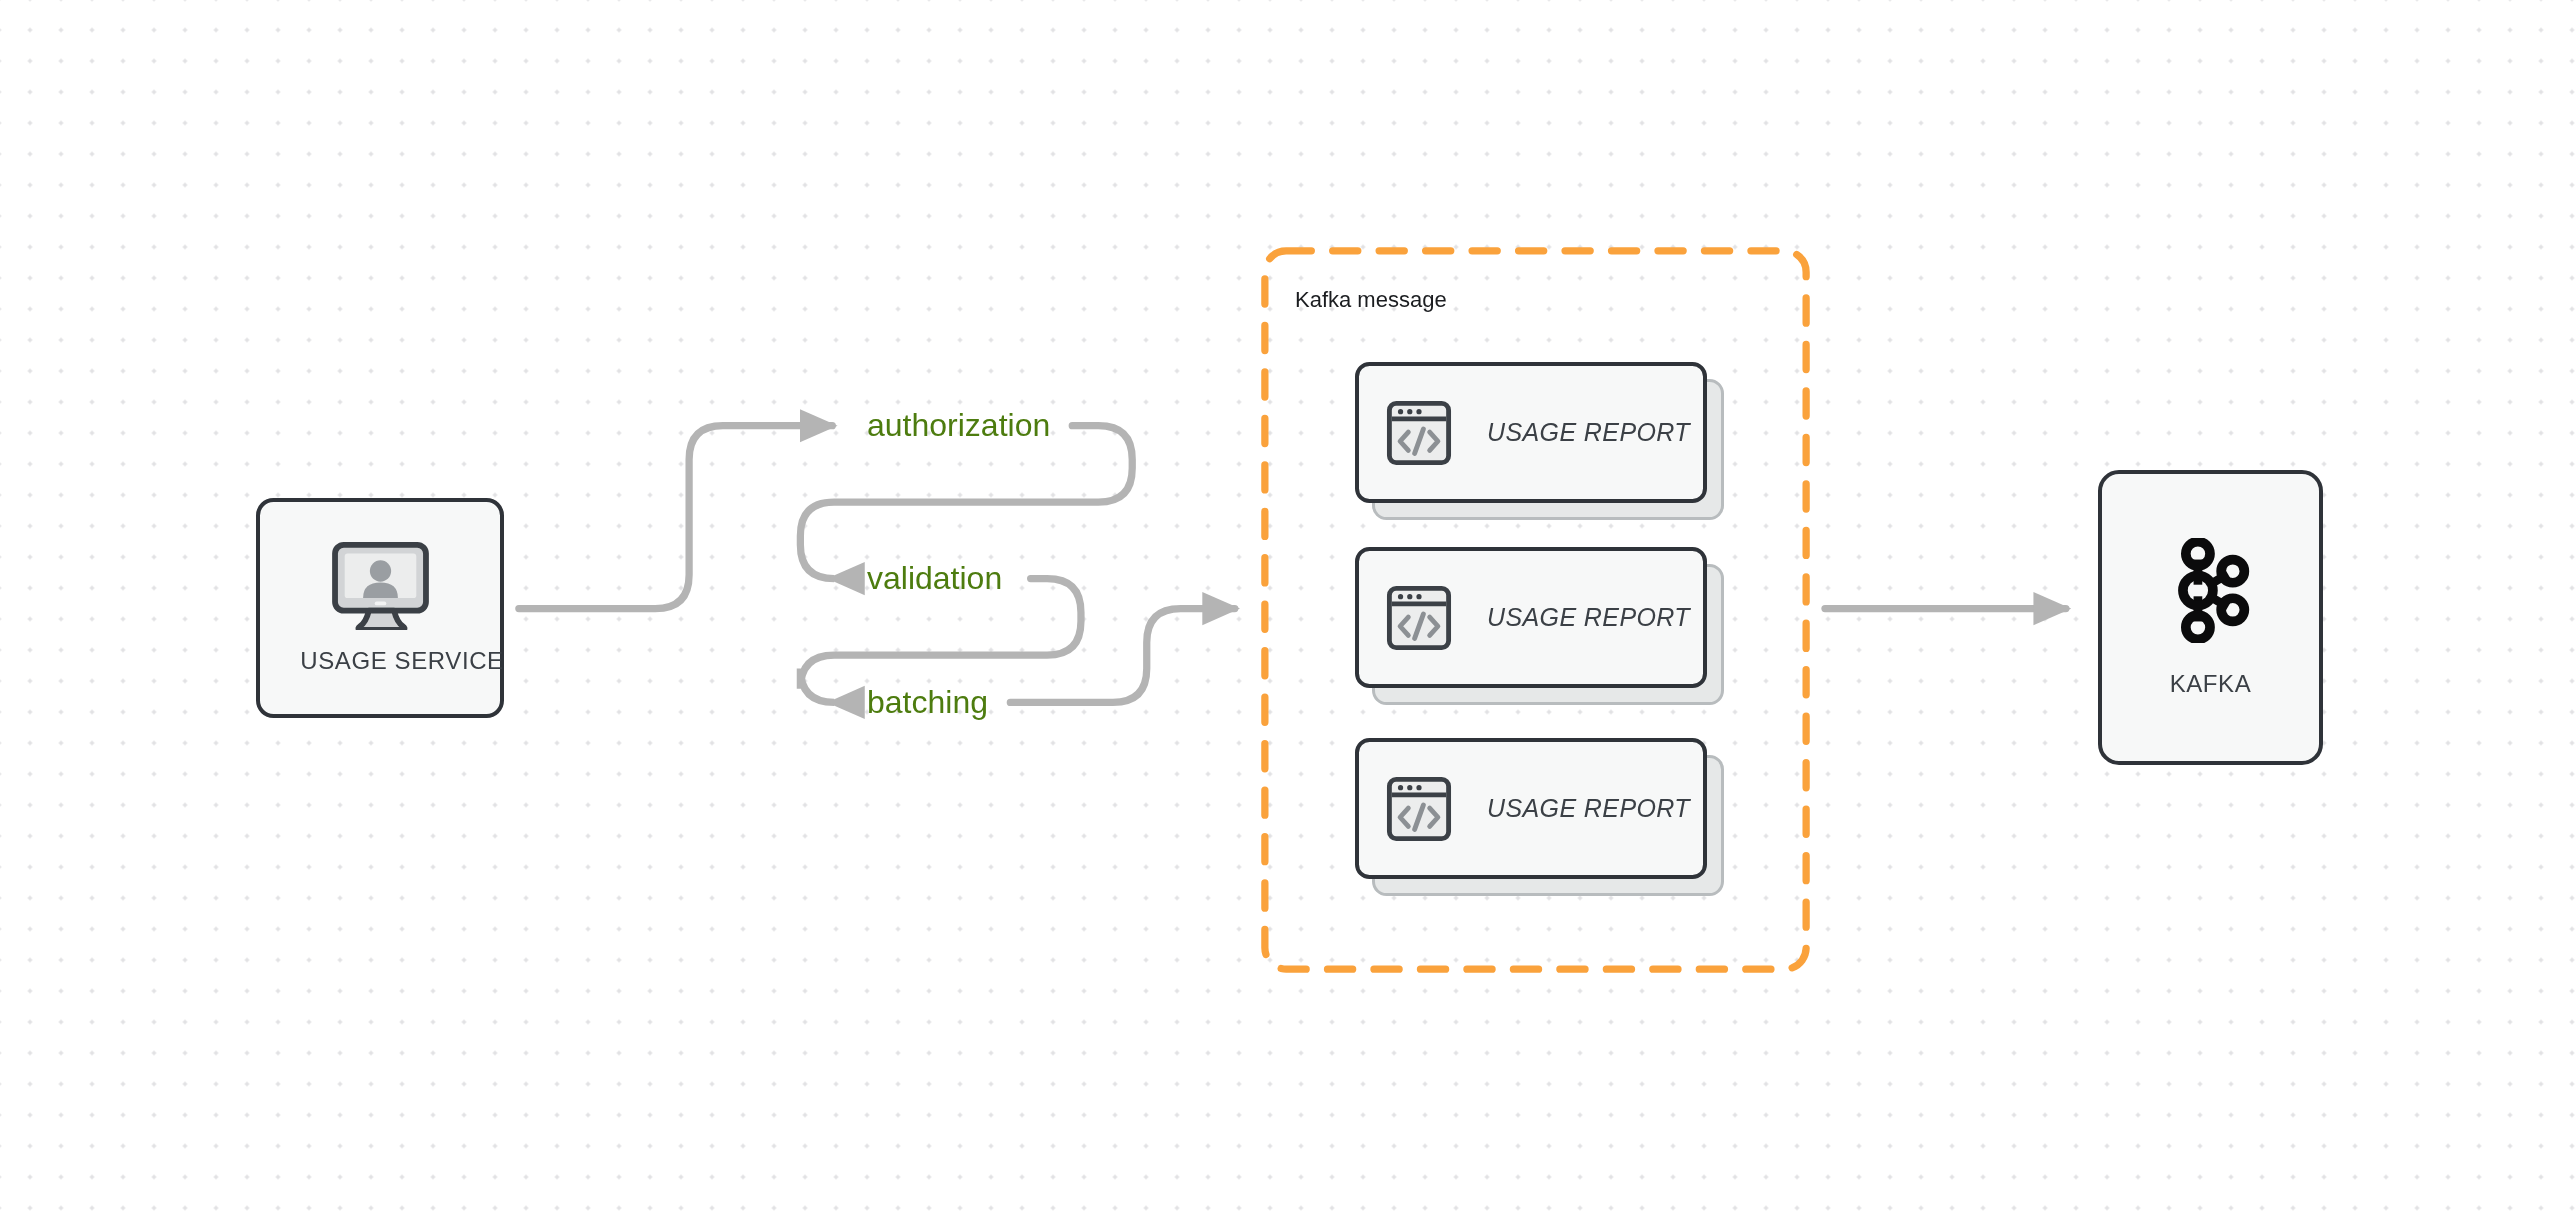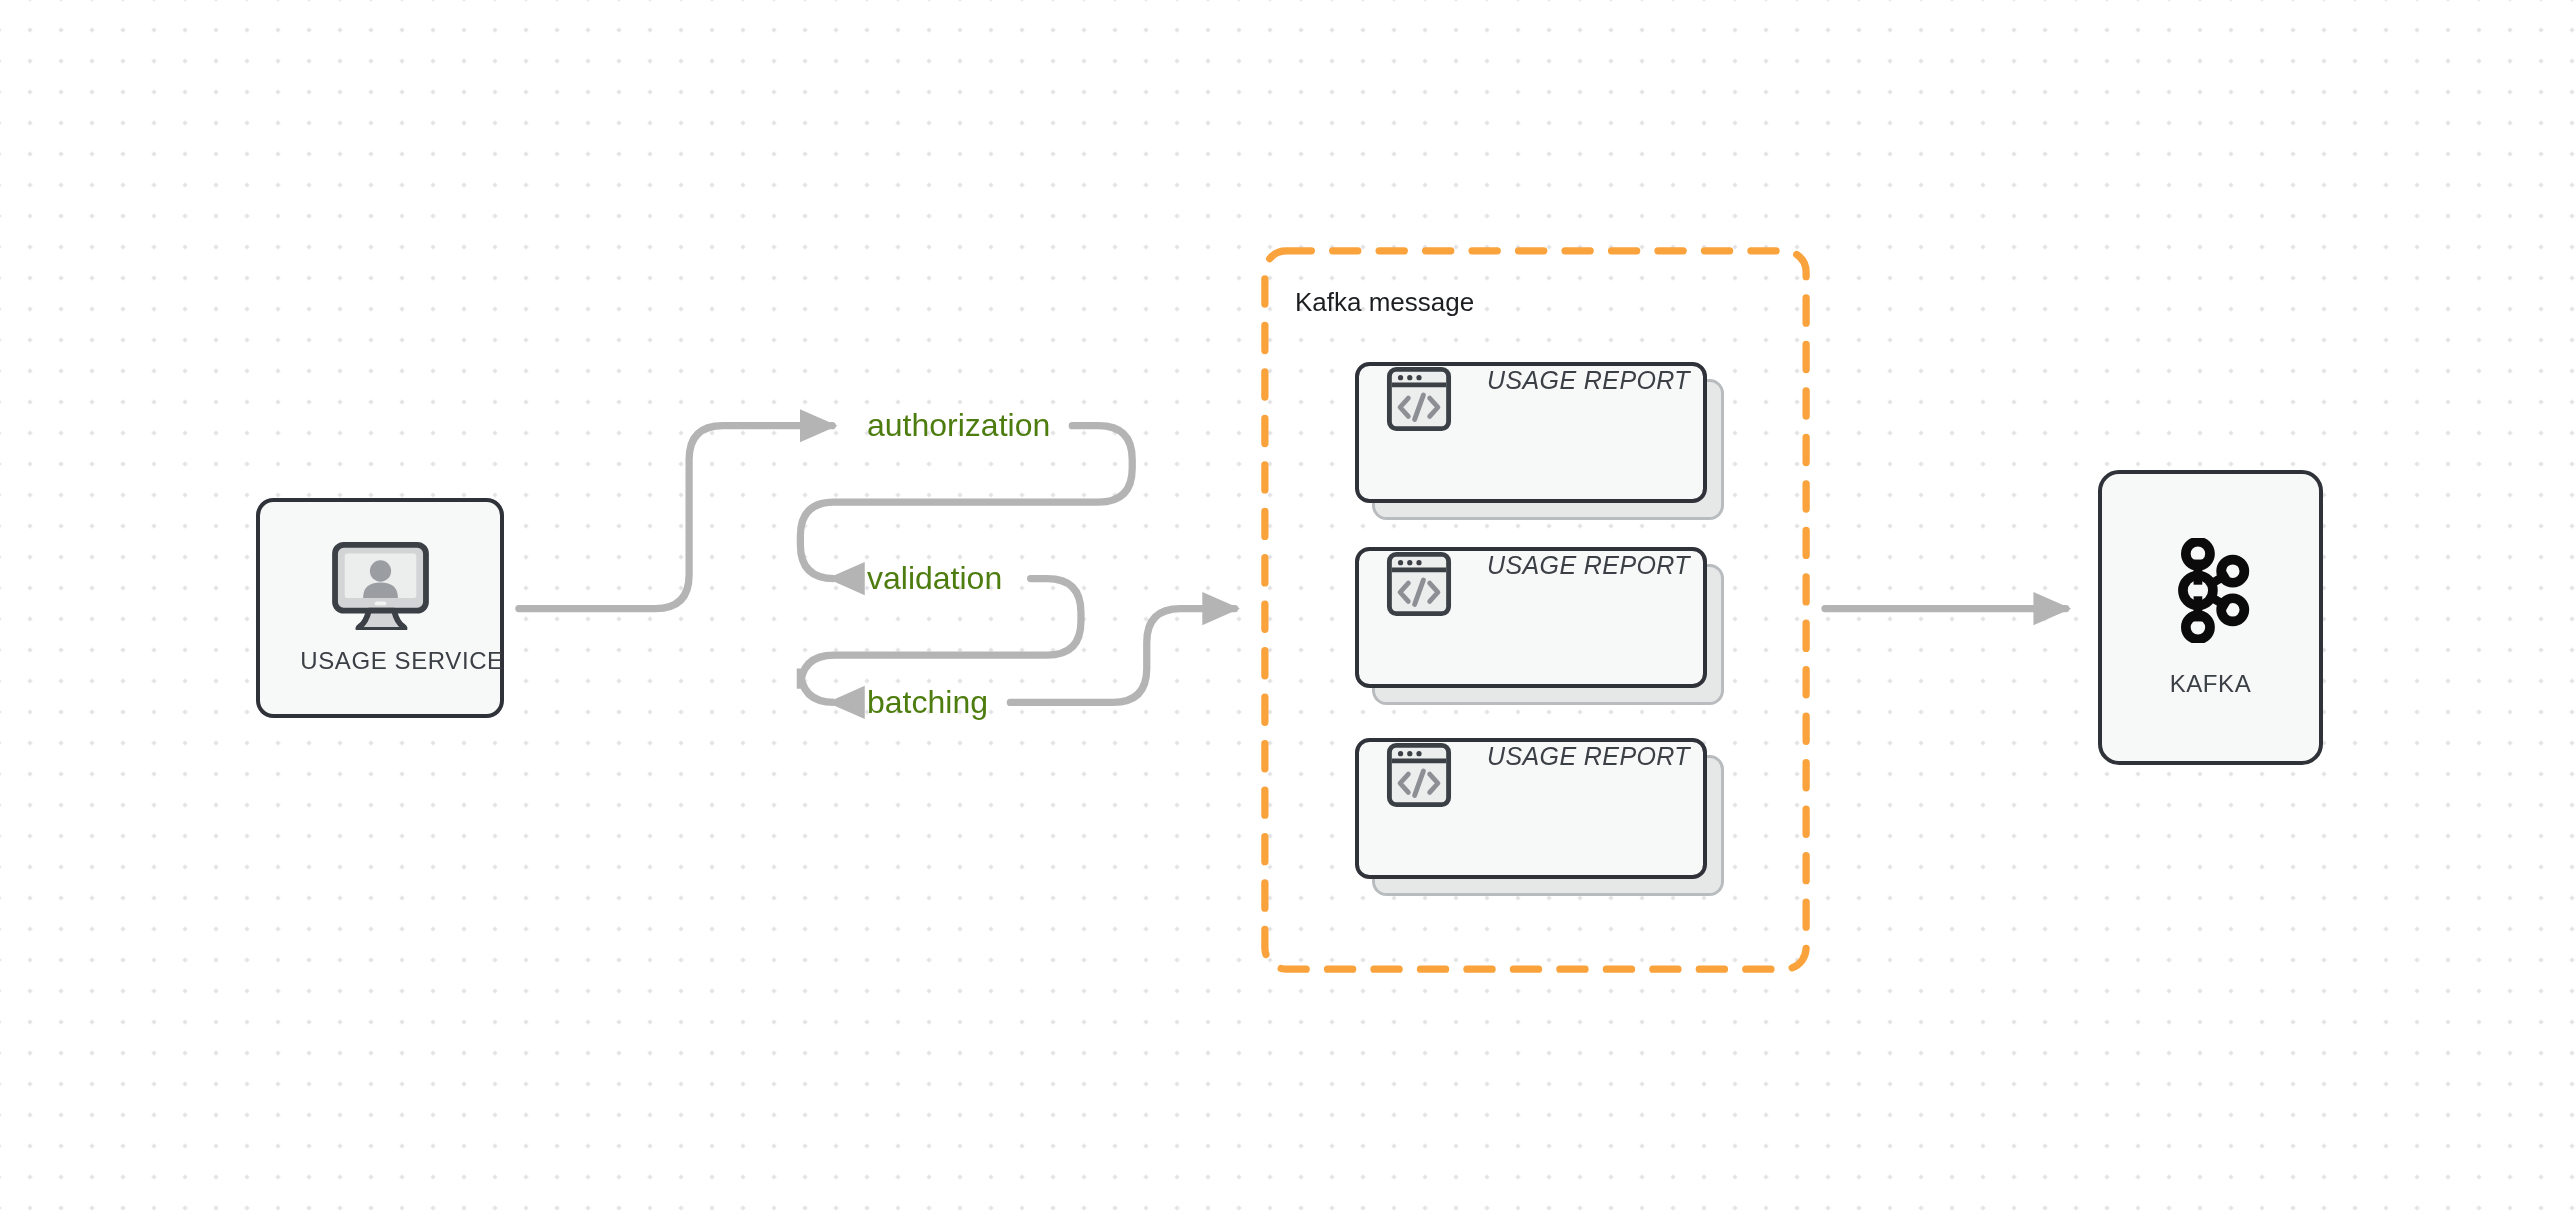--- a/index.html
+++ b/index.html
@@ -41,35 +41,35 @@
   #kafka-group{
     position:absolute;left:1261px;top:247px;width:549px;height:726px;
     box-sizing:border-box;
   }
   #kafka-group-frame{
     position:absolute;inset:0;width:100%;height:100%;
     pointer-events:none;
   }
   #kafka-group-title{
     position:absolute;left:34px;top:42px;
-    font-size:26px;color:#1b1d20;white-space:nowrap;line-height:1;
+    font-size:22px;color:#1b1d20;white-space:nowrap;line-height:1;
   }
   .report-card-wrap{position:absolute;left:94px;width:370px;height:158px;}
   #report-card-0{top:115px;}
   #report-card-1{top:300px;}
   #report-card-2{top:491px;}
   .report-card-shadow{
     position:absolute;left:17.4px;top:16.5px;width:352px;height:141px;
     background:#e6e8e8;border:3.9px solid #b8bcbe;border-radius:14.5px;
     box-sizing:border-box;
   }
   .report-card{
     position:absolute;left:0;top:0;width:352px;height:141px;
     background:#f7f8f8;border:4.8px solid #2f3339;border-radius:14.5px;
-    box-sizing:border-box;display:flex;
+    box-sizing:border-box;display:flex;align-items:center;
   }
   .report-card-icon{margin-left:27px;flex:0 0 auto;display:block;}
   .report-card-text{
     margin-left:35px;font-size:25px;font-style:italic;
     color:#3b4046;letter-spacing:0.4px;white-space:nowrap;
   }
 </style>
 </head>
 <body>
 

